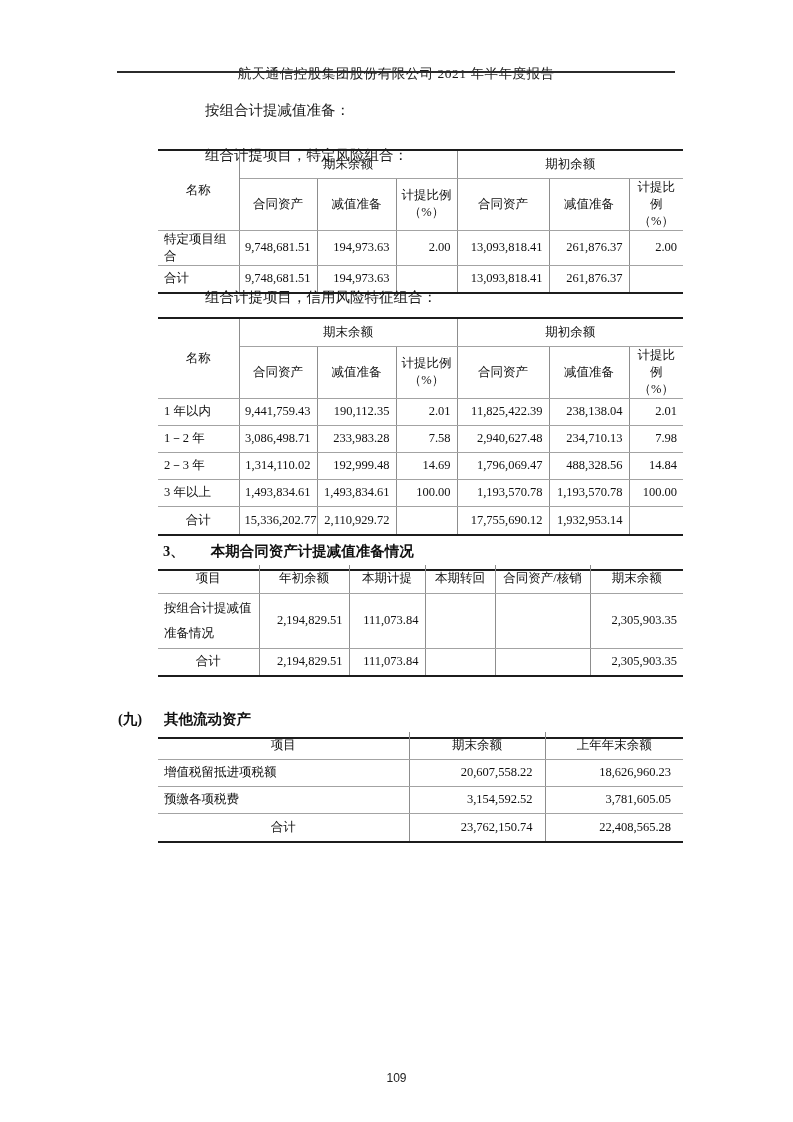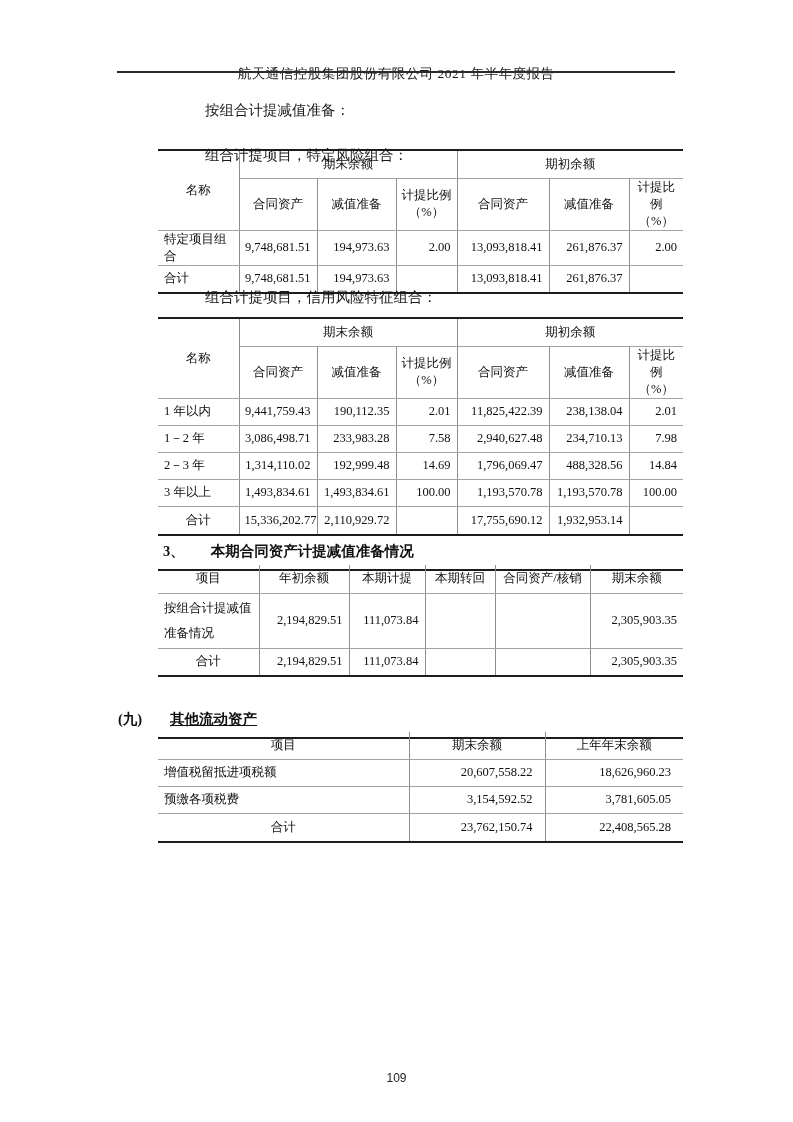--- a/index.html
+++ b/index.html
@@ -260,21 +260,21 @@
         <td class="num"></td>
         <td class="num"></td>
         <td class="num">2,305,903.35</td>
       </tr>
     </tbody>
       </table>
   </div>
 
   <span class="sec9-num" style="top:710px;">(九)</span>
   <div class="section-head" style="top:710px;">
-    <span style="margin-left:12px;text-decoration:underline;">其他流动资产</span>
+    <span style="margin-left:6px;">其他流动资产</span>
   </div>
   <div class="twrap attach" style="top:732px;">
     <table class="t">
       <colgroup>
         <col style="width:251px">
           <col style="width:136px">
           <col style="width:138px">
       </colgroup>
       <tbody>
           <tr style="height:27px">

